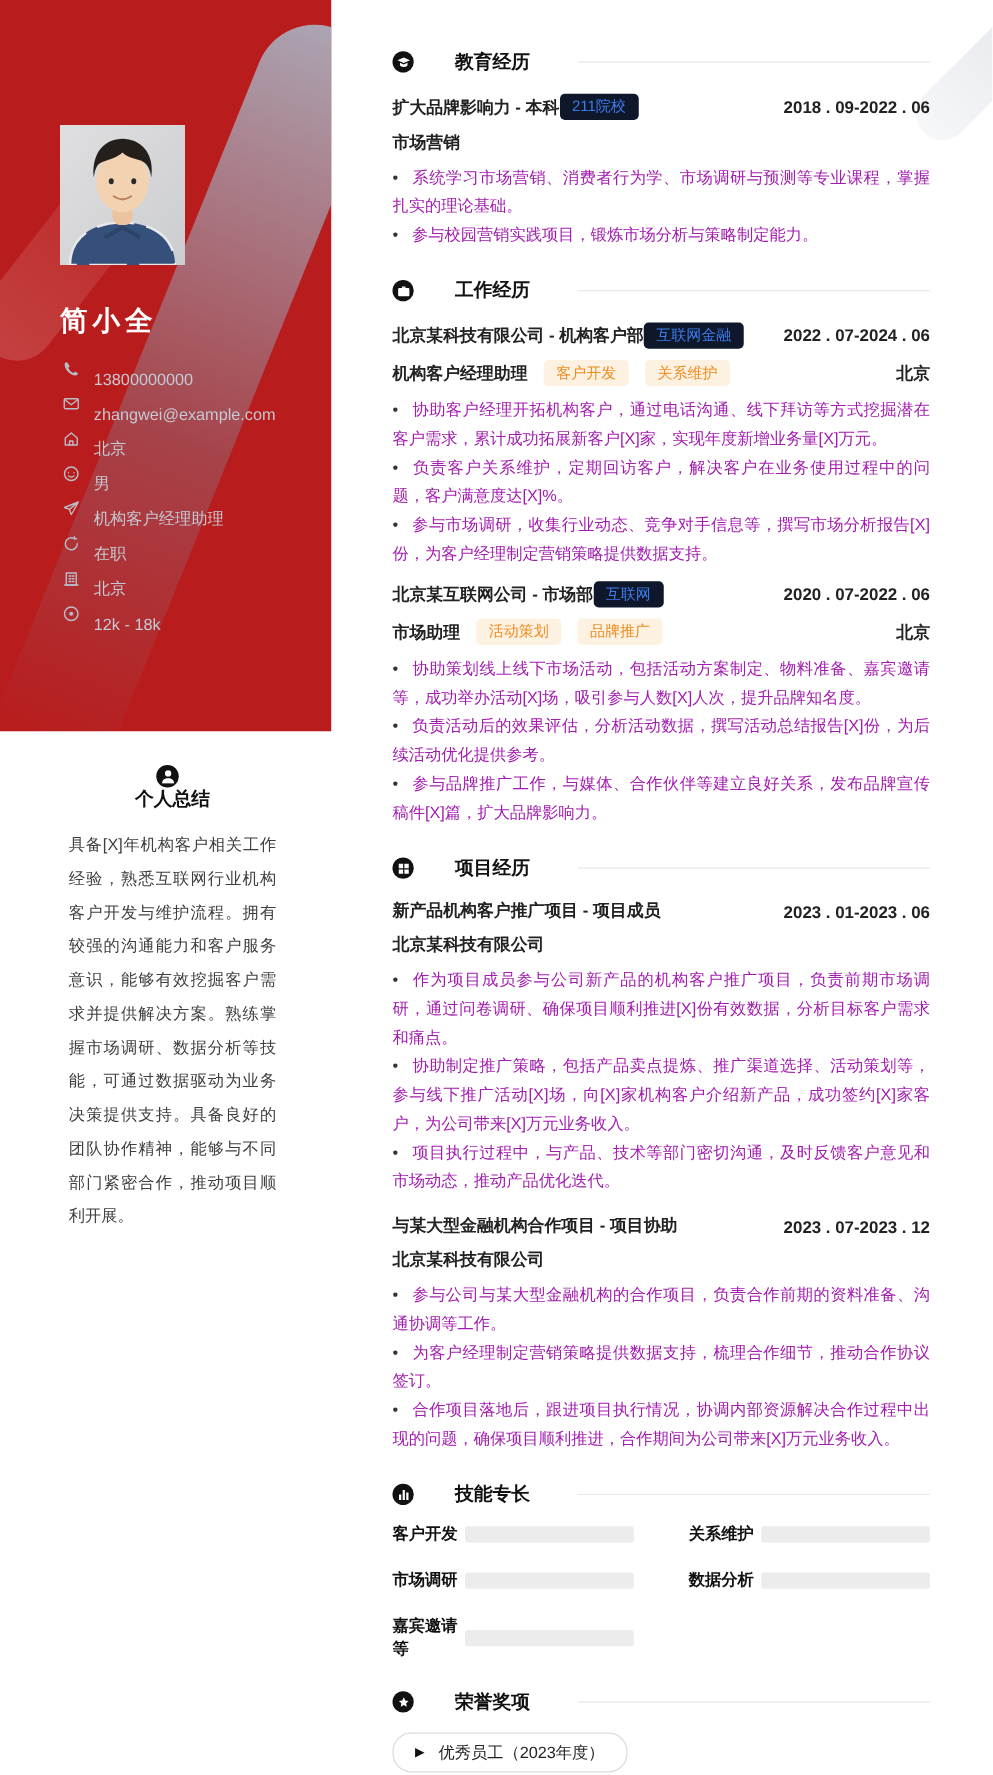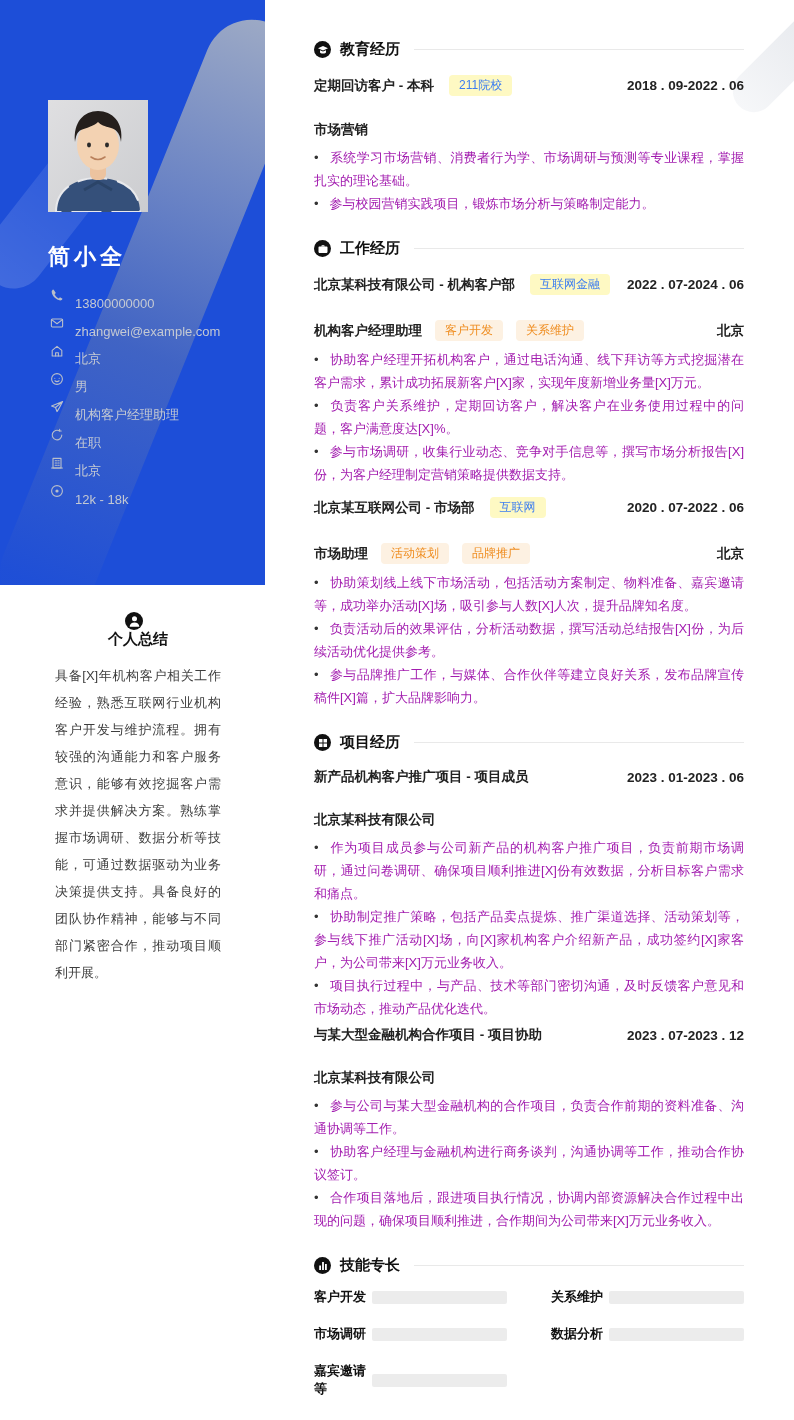--- a/index.html
+++ b/index.html
@@ -7,21 +7,21 @@
   body {
     height:1420px; overflow:hidden; background:#fff;
     font-family:"Liberation Sans","DejaVu Sans",sans-serif;
     color:#333;
   }
   .page { display:flex; width:794px; height:1420px; }
 
   
   .sidebar { width:265px; flex-shrink:0; background:#fff; }
   .sidebar-dark {
-    position:relative; height:585px; background:#1d4ed8; overflow:hidden;
+    position:relative; height:585px; background:#b91c1c; overflow:hidden;
   }
   .band-main {
     position:absolute; width:96px; height:640px; border-radius:48px;
     left:102px; top:0; transform:rotate(22deg); transform-origin:center;
     background:linear-gradient(to bottom, rgba(170,179,195,0.9), rgba(130,140,160,0.35) 55%, rgba(110,120,140,0.02) 95%);
   }
   .band-stub {
     position:absolute; width:62px; height:170px; border-radius:31px;
     left:16px; top:130px; transform:rotate(38deg);
     background:linear-gradient(to bottom, rgba(255,255,255,0.06), rgba(255,255,255,0.16));
@@ -45,42 +45,42 @@
   .sum-line { flex:1; height:1px; background:#e9e9e9; margin-left:12px; }
   .sum-text { margin-top:13px; font-size:13px; line-height:27px; color:#3e3e3e; text-align:justify; }
 
   
   .main { flex:1; position:relative; overflow:hidden; padding:40px 50px 0 49px; }
   .deco { position:absolute; border-radius:24px; z-index:0; }
   .deco-a { width:42px; height:150px; left:506px; top:-22px; transform:rotate(45deg);
     background:linear-gradient(to bottom,#e2e5ea,#f6f7f9); }
   .content { position:relative; z-index:1; }
 
-  .sec-head { display:flex; align-items:center; }
+  .sec-head { display:flex; align-items:center;gap:24px; }
   .sec-icon { width:17px; height:17px; border-radius:50%; background:#111;
     display:flex; align-items:center; justify-content:center; margin-right:9px; flex-shrink:0;}
   .sec-icon svg { width:10px; height:10px; fill:#fff; }
   .sec-title { font-size:15px; font-weight:bold; color:#111; white-space:nowrap; }
   .sec-line { flex:1; height:1px; background:#e9e9e9; margin-left:14px; }
 
   .row { display:flex; align-items:center; }
   .b { font-weight:bold; color:#222; font-size:13.5px; }
   .spacer { flex:1; }
   .tag { font-size:12px; border-radius:4px; padding:2px 10px; white-space:nowrap; }
-  .tag-blue { background:#fef9c3; color:#3c7df0; margin-left:15px; }
+  .tag-blue { background:#0f172a; color:#3c7df0; }
   .tag-orange { background:#fdf1e2; color:#ef8d20; margin-left:13px; }
   .date { font-weight:bold; color:#222; font-size:13.5px; white-space:nowrap;text-align:center; }
   .loc { font-weight:bold; color:#222; font-size:13.5px; }
 
   .bullets { margin-top:7px; }
   .bullet { font-size:13px; color:#a21caf; line-height:23px; text-align:justify; }
   .bullet::before { content:"•"; margin-right:11px; color:#333; }
 
   .mt-entry { margin-top:16px; }
-  .mt-sub   { margin-top:25px; }
+  .mt-sub   { margin-top:9px; }
   .mt-sec   { margin-top:24px; }
 
   
   .skill-grid { margin-top:13px; display:grid; grid-template-columns:1fr 1fr; column-gap:44px; row-gap:19px; }
   .skill { display:flex; align-items:center; }
   .skill-label { width:58px; font-size:13px; font-weight:bold; color:#111; flex-shrink:0; }
   .skill-track { flex:1; height:13px; background:#ececec; border-radius:2px; overflow:hidden; }
   .skill-fill { height:100%; background:#0c0c0c;
     clip-path:polygon(0 0, calc(100% - 8px) 0, 100% 100%, 0 100%); }
 
@@ -205,21 +205,21 @@
         <div class="sec-head">
           <span class="sec-icon">
             <svg viewBox="0 0 10 10">
                 <path d="M5 1 0 3.2l5 2.2 5-2.2zM2 5.2v2c0 .7 1.3 1.3 3 1.3s3-.6 3-1.3v-2L5 6.5z"></path>
               </svg>
           </span>
           <span class="sec-title">教育经历</span>
           <span class="sec-line"></span>
         </div>
         <div class="row mt-entry">
-          <span class="b">定期回访客户 - 本科</span>
+          <span class="b">扩大品牌影响力 - 本科</span>
           <span class="tag tag-blue">211院校</span>
           <span class="spacer"></span>
           <span class="date">2018 . 09-2022 . 06</span>
         </div>
         <div class="row mt-sub">
           <span class="b">市场营销</span>
         </div>
         <div class="bullets">
           <div class="bullet">系统学习市场营销、消费者行为学、市场调研与预测等专业课程，掌握扎实的理论基础。</div>
           <div class="bullet">参与校园营销实践项目，锻炼市场分析与策略制定能力。</div>
@@ -301,31 +301,31 @@
             <span class="b">北京某科技有限公司</span>
           </div>
           <div class="bullets">
             <div class="bullet">作为项目成员参与公司新产品的机构客户推广项目，负责前期市场调研，通过问卷调研、确保项目顺利推进[X]份有效数据，分析目标客户需求和痛点。</div>
             <div class="bullet">协助制定推广策略，包括产品卖点提炼、推广渠道选择、活动策划等，参与线下推广活动[X]场，向[X]家机构客户介绍新产品，成功签约[X]家客户，为公司带来[X]万元业务收入。</div>
             <div class="bullet">项目执行过程中，与产品、技术等部门密切沟通，及时反馈客户意见和市场动态，推动产品优化迭代。</div>
           </div>
         </div>
 
         <div>
-          <div class="row" style="margin-top:6px">
+          <div class="row" style="margin-top:16px">
             <span class="b">与某大型金融机构合作项目 - 项目协助</span>
             <span class="spacer"></span>
             <span class="date">2023 . 07-2023 . 12</span>
           </div>
           <div class="row mt-sub">
             <span class="b">北京某科技有限公司</span>
           </div>
           <div class="bullets">
             <div class="bullet">参与公司与某大型金融机构的合作项目，负责合作前期的资料准备、沟通协调等工作。</div>
-            <div class="bullet">协助客户经理与金融机构进行商务谈判，沟通协调等工作，推动合作协议签订。</div>
+            <div class="bullet">为客户经理制定营销策略提供数据支持，梳理合作细节，推动合作协议签订。</div>
             <div class="bullet">合作项目落地后，跟进项目执行情况，协调内部资源解决合作过程中出现的问题，确保项目顺利推进，合作期间为公司带来[X]万元业务收入。</div>
           </div>
         </div>
       </section>
 
       <section class="mt-sec">
         <div class="sec-head">
           <span class="sec-icon">
             <svg viewBox="0 0 10 10">
                 <path d="M1.2 4.6h1.8V9H1.2zM4.1 1h1.8v8H4.1zM7 3h1.8v6H7z"></path>

